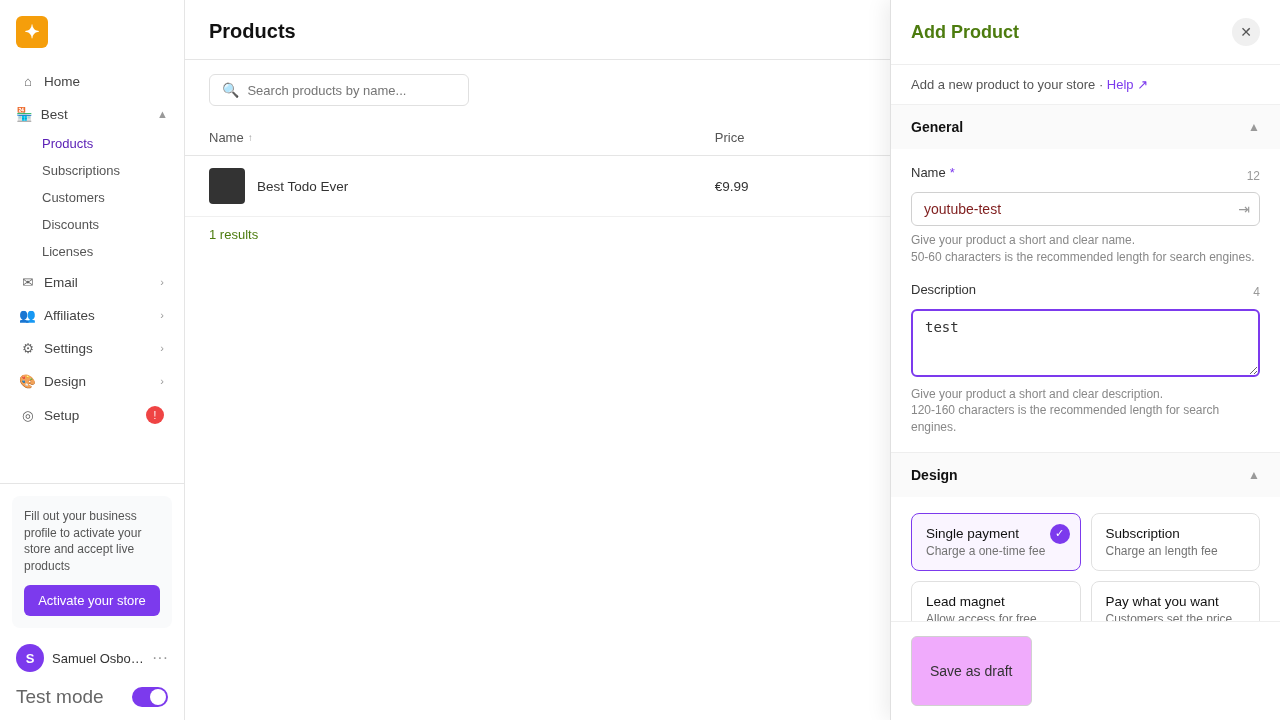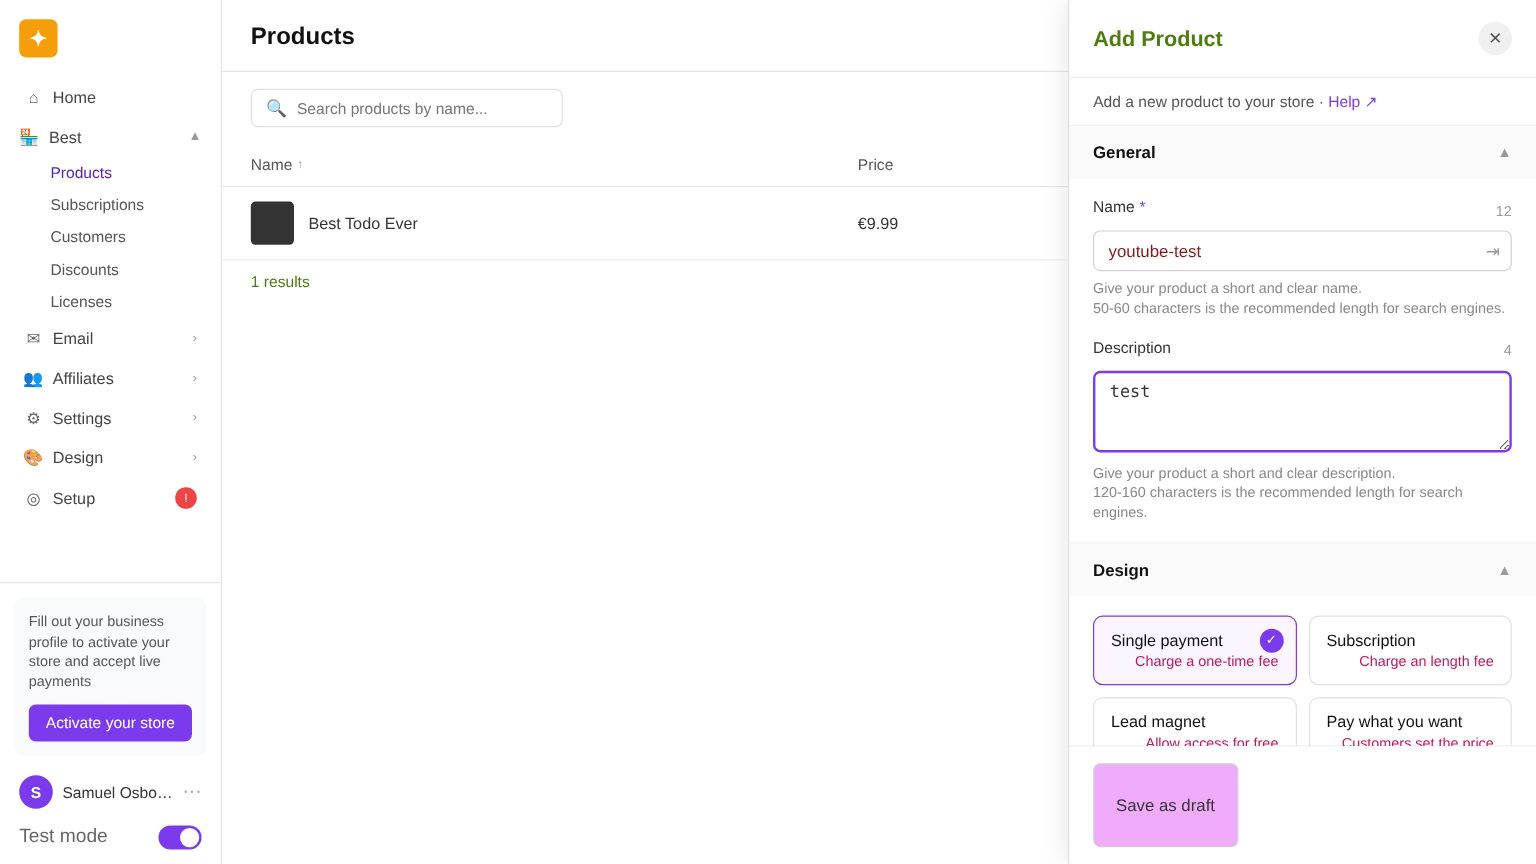--- a/index.html
+++ b/index.html
@@ -19,21 +19,21 @@
     .sub-item.active { color: #5b21b6; font-weight: 500; }
     .sidebar-footer { padding: 12px; border-top: 1px solid #e5e5e5; }
     .activate-box { background: #f9fafb; border-radius: 8px; padding: 12px; margin-bottom: 10px; }
     .activate-text { font-size: 12px; color: #555; line-height: 1.4; margin-bottom: 10px; }
     .activate-btn { background: #7c3aed; color: #fff; border: none; border-radius: 6px; padding: 8px 12px; font-size: 13px; width: 100%; cursor: pointer; font-weight: 500; }
     .user-row { display: flex; align-items: center; gap: 8px; padding: 6px 4px; }
     .user-avatar { width: 28px; height: 28px; background: #7c3aed; border-radius: 50%; display: flex; align-items: center; justify-content: center; color: #fff; font-size: 13px; font-weight: 600; flex-shrink: 0; }
     .user-name { font-size: 13px; color: #333; flex: 1; white-space: nowrap; overflow: hidden; text-overflow: ellipsis; }
     .user-more { color: #999; cursor: pointer; font-size: 16px; }
     .test-mode-row { display: flex; align-items: center; gap: 8px; padding: 8px 4px 0; }
-    .test-mode-label { font-size: 16px; color: #666; flex: 1; }
+    .test-mode-label { font-size: 19px; color: #666; flex: 1; }
     .toggle { width: 36px; height: 20px; background: #7c3aed; border-radius: 10px; position: relative; cursor: pointer; }
     .toggle-dot { width: 16px; height: 16px; background: #fff; border-radius: 50%; position: absolute; top: 2px; right: 2px; transition: left 0.2s; }
 
     
     .main { flex: 1; display: flex; flex-direction: column; overflow: hidden; }
     .main-header { padding: 20px 24px 16px; background: #fff; border-bottom: 1px solid #e5e5e5; }
     .main-header h1 { font-size: 20px; font-weight: 600; color: #111; }
     .toolbar { padding: 14px 24px; background: #fff; display: flex; align-items: center; gap: 12px; }
     .search-box { display: flex; align-items: center; gap: 8px; border: 1px solid #e0e0e0; border-radius: 6px; padding: 7px 12px; flex: 0 0 260px; background: #fff; }
     .search-box input { border: none; outline: none; font-size: 13px; color: #666; width: 100%; background: transparent; }
@@ -71,21 +71,21 @@
     .field-textarea { width: 100%; border: 2px solid #7c3aed; border-radius: 6px; padding: 8px 12px; font-size: 14px; color: #333; outline: none; resize: vertical; min-height: 60px; }
     .field-hint { font-size: 12px; color: #888; line-height: 1.4; margin-top: 6px; }
     .input-wrapper { position: relative; }
     .input-icon { position: absolute; right: 10px; top: 50%; transform: translateY(-50%); color: #999; font-size: 14px; }
 
     
     .pricing-cards { display: grid; grid-template-columns: 1fr 1fr; gap: 10px; margin-bottom: 16px; }
     .pricing-card { border: 1.5px solid #e0e0e0; border-radius: 8px; padding: 12px 14px; cursor: pointer; position: relative; }
     .pricing-card.selected { border-color: #7c3aed; background: #faf5ff; }
     .pricing-card-title { font-size: 13.5px; font-weight: 500; color: #111; margin-bottom: 3px; }
-    .pricing-card-desc { font-size: 12px; color: #be185d; text-align: right; }
+    .pricing-card-desc { font-size: 12px; color: #737373; }
     .check-badge { position: absolute; top: 10px; right: 10px; width: 20px; height: 20px; background: #7c3aed; border-radius: 50%; display: flex; align-items: center; justify-content: center; color: #fff; font-size: 11px; }
 
     
     .panel-footer { padding: 14px 20px; border-top: 1px solid #eee; display: flex; align-items: center; gap: 10px; }
     .btn-draft { flex: 0 0 auto; border: 1.5px solid #d0d0d0; background: #f0abfc; color: #333; border-radius: 6px; padding: 26px 18px; font-size: 14px; cursor: pointer; font-weight: 400; }
     .btn-publish { flex: 1; background: #7c3aed; color: #fff; border: none; border-radius: 6px; padding: 10px 18px; font-size: 14px; cursor: pointer; font-weight: 500; }
   </style>
 </head>
 <body>
 
@@ -152,21 +152,21 @@
     </div>
 
     <div class="nav-item">
       <span class="nav-icon">◎</span>
       <span>Setup</span>
       <span style="margin-left:auto;width:18px;height:18px;background:#ef4444;border-radius:50%;display:flex;align-items:center;justify-content:center;font-size:10px;color:#fff;">!</span>
     </div>
   </div>
   <div class="sidebar-footer">
     <div class="activate-box">
-      <p class="activate-text">Fill out your business profile to activate your store and accept live payments</p>
+      <p class="activate-text">Fill out your business profile to activate your store and accept live products</p>
       <button class="activate-btn">Activate your store</button>
     </div>
     <div class="user-row">
       <div class="user-avatar">S</div>
       <span class="user-name">Samuel Osborn...</span>
       <span class="user-more">···</span>
     </div>
     <div class="test-mode-row">
       <span class="test-mode-label">Test mode</span>
       <div class="toggle">

